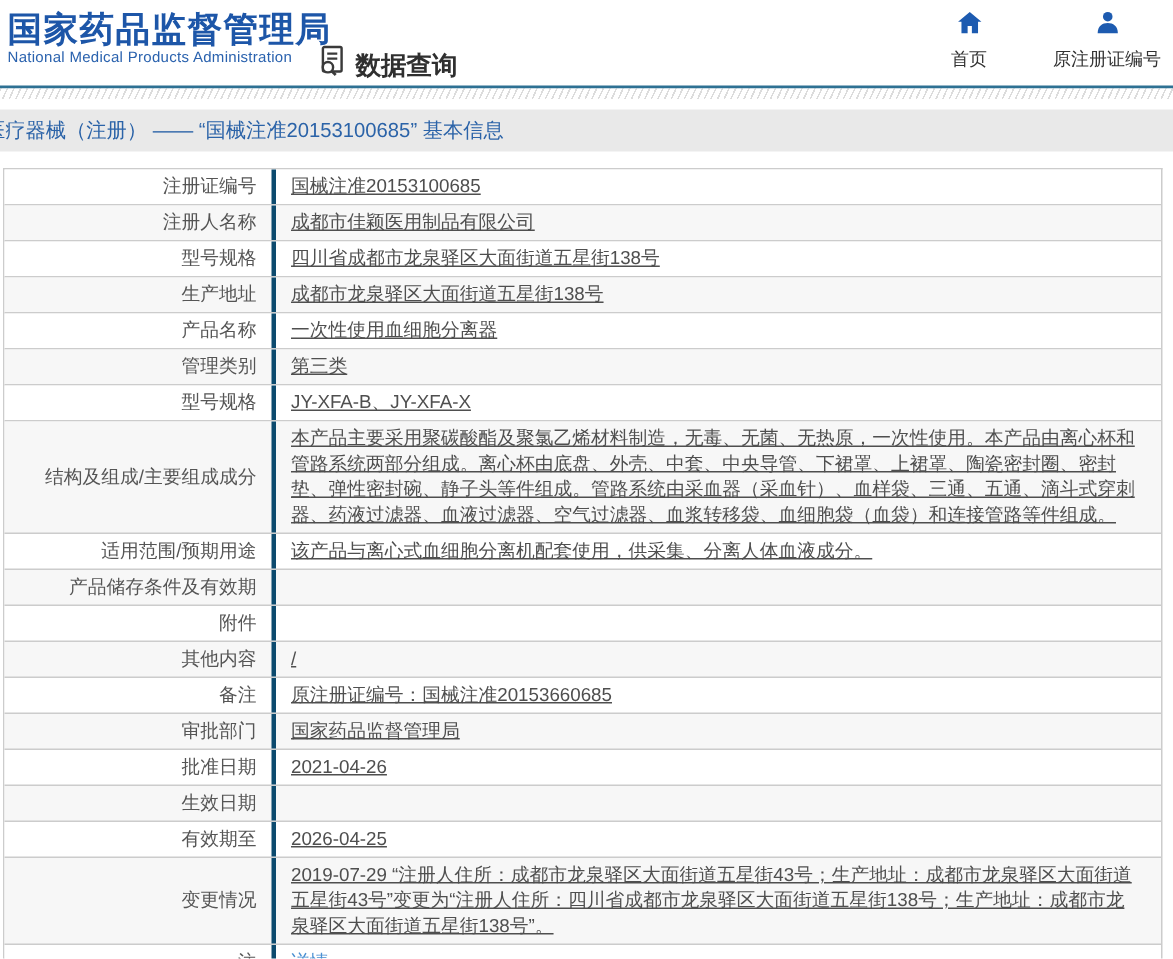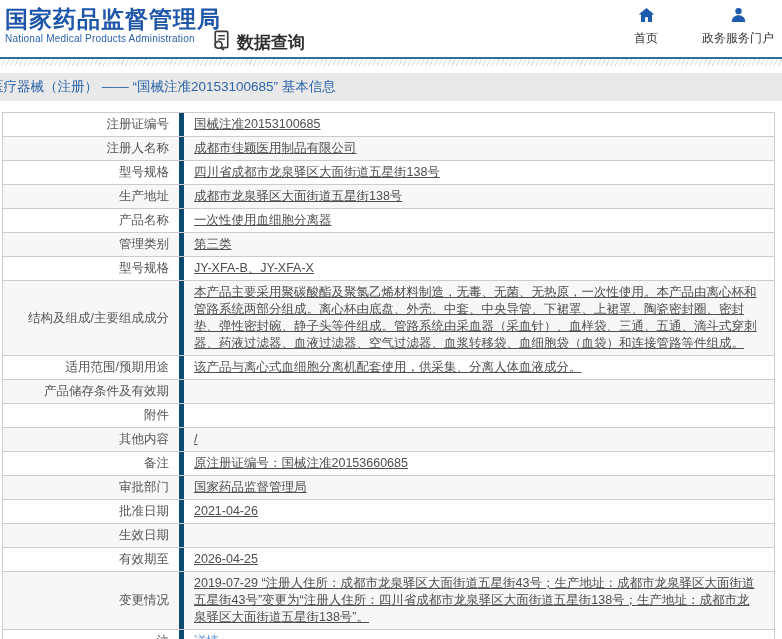--- a/index.html
+++ b/index.html
@@ -25,21 +25,21 @@
   .breadcrumb-band { position:absolute; left:0; top:73px; width:782px; height:28px;
     background:#e9e9e9; overflow:hidden; }
   .breadcrumb-text { margin-left:-10px; line-height:28px; font-size:13.5px; color:#2b63a8; white-space:nowrap; }
 
   
   .info-table { position:absolute; left:2px; top:112px; width:773px;
     border-top:1px solid #ccc; border-left:1px solid #ccc; border-right:1px solid #ccc;
     font-size:12.5px; color:#4f4f4f; }
   .t-row { display:flex; align-items:stretch; border-bottom:1px solid #ccc; background:#fff; }
   .t-row.alt { background:#f7f7f7; }
-  .t-label { width:181px; flex:0 0 181px; border-right:5px solid #0c4a6e;
+  .t-label { width:181px; flex:0 0 181px; border-right:3px solid #0c4a6e;
     display:flex; align-items:center; justify-content:flex-end;
     text-align:right; padding:3px 10px 3px 4px; color:#555; line-height:17px; min-height:23px; }
   .t-value { flex:1; display:flex; align-items:center; justify-content:flex-start;
     padding:3px 14px 3px 10px; line-height:17px; min-height:23px; color:#4f4f4f;text-decoration:underline; }
   .note-dot { color:#3a3a3a; font-size:12px; margin-right:2px; }
   .link { color:#4a90d2; cursor:pointer; }
 </style>
 </head>
 <body>
 
@@ -73,21 +73,21 @@
         </span>
         <span class="nav-label">首页</span>
       </div>
       <div class="nav-item">
         <span>
           <svg width="17" height="16" viewBox="0 0 24 22">
             <circle cx="12" cy="5.5" r="4.5" fill="#1d5bb0"></circle>
             <path d="M2.5 21 C2.5 14.5 7 11.5 12 11.5 C17 11.5 21.5 14.5 21.5 21 Z" fill="#1d5bb0"></path>
           </svg>
         </span>
-        <span class="nav-label">政务服务门户</span>
+        <span class="nav-label">原注册证编号</span>
       </div>
     </div>
   </div>
 
   <div class="accent-line"></div>
   <div class="hatch-band"></div>
 
   <div class="breadcrumb-band">
     <div class="breadcrumb-text">医疗器械（注册） —— “国械注准20153100685” 基本信息</div>
   </div>

